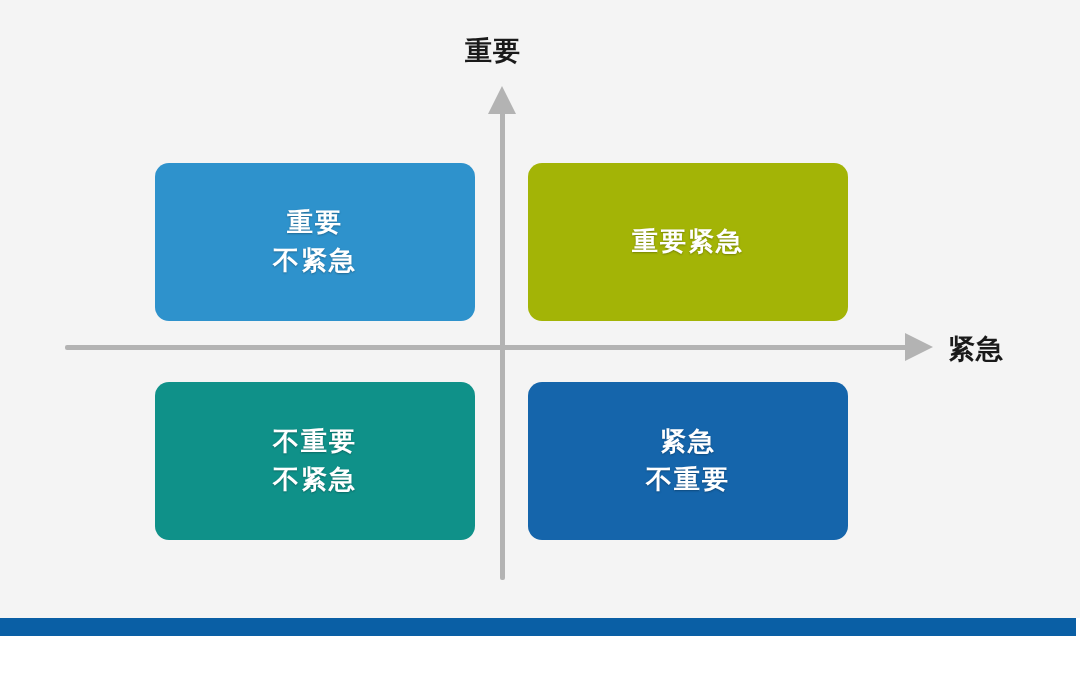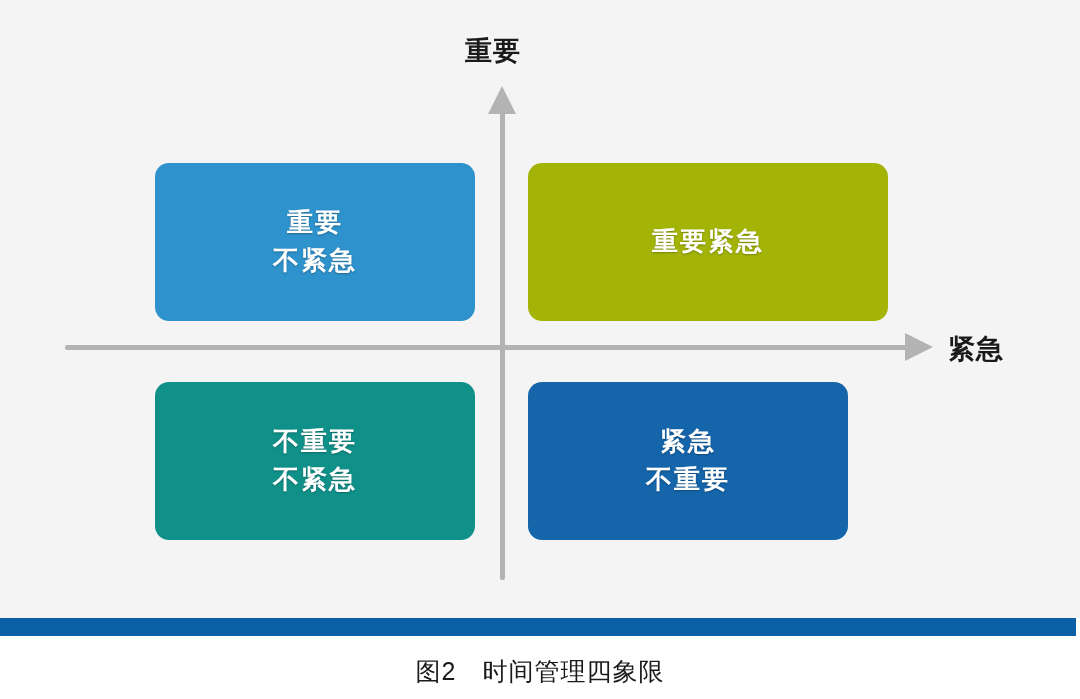--- a/index.html
+++ b/index.html
@@ -119,21 +119,21 @@
 
   #q-top-left {
     left: 155px;
     top: 163px;
     width: 320px;
     height: 158px;
   }
   #q-top-right {
     left: 528px;
     top: 163px;
-    width: 360px;
+    width: 320px;
     height: 158px;
   }
   #q-bottom-left {
     left: 155px;
     top: 382px;
     width: 320px;
     height: 158px;
   }
   #q-bottom-right {
     left: 528px;
@@ -196,15 +196,14 @@
 
     <div id="q-bottom-right" class="quadrant" style="background-color: rgb(21, 101, 171);">
       <span class="q-line">紧急</span>
       <span class="q-line">不重要</span>
     </div>
 
   </div>
 
   <div class="blue-bar" style="background-color: rgb(10, 95, 165);"></div>
 
-  <div class="caption">图2　时间管理四象限</div>
 
 </div>
 
 </body></html>

